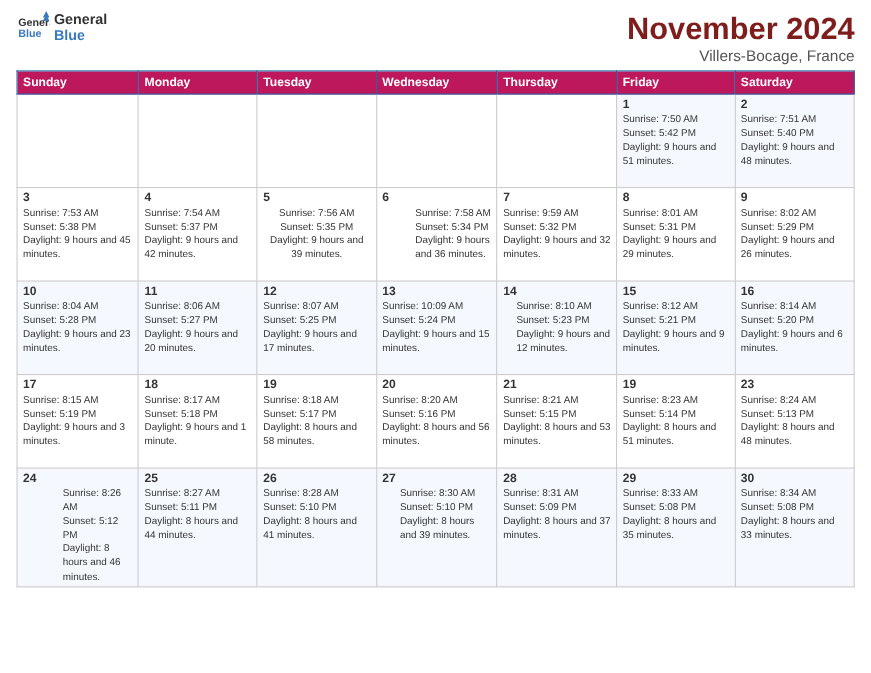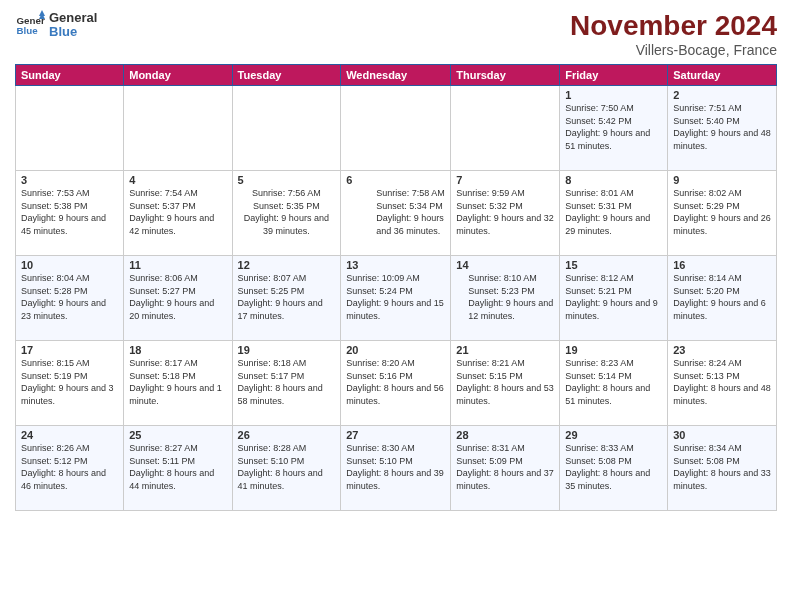--- a/index.html
+++ b/index.html
@@ -282,39 +282,39 @@
           <td>
             <span class="day-num">23</span>
             <div class="day-info" style="white-space: pre-line;">Sunrise: 8:24 AM
 Sunset: 5:13 PM
 Daylight: 8 hours and 48 minutes.</div>
           </td>
         </tr>
         <tr>
           <td>
             <span class="day-num">24</span>
-            <div class="day-info" style="white-space: pre-line;">Sunrise: 8:26 AM
+            <div class="day-info" style="white-space: pre-line; margin-left: 36px;">Sunrise: 8:26 AM
 Sunset: 5:12 PM
 Daylight: 8 hours and 46 minutes.</div>
           </td>
           <td>
             <span class="day-num">25</span>
             <div class="day-info" style="white-space: pre-line;">Sunrise: 8:27 AM
 Sunset: 5:11 PM
 Daylight: 8 hours and 44 minutes.</div>
           </td>
           <td>
             <span class="day-num">26</span>
             <div class="day-info" style="white-space: pre-line;">Sunrise: 8:28 AM
 Sunset: 5:10 PM
 Daylight: 8 hours and 41 minutes.</div>
           </td>
           <td>
             <span class="day-num">27</span>
-            <div class="day-info" style="white-space: pre-line;">Sunrise: 8:30 AM
+            <div class="day-info" style="white-space: pre-line; margin-left: 16px;">Sunrise: 8:30 AM
 Sunset: 5:10 PM
 Daylight: 8 hours and 39 minutes.</div>
           </td>
           <td>
             <span class="day-num">28</span>
             <div class="day-info" style="white-space: pre-line;">Sunrise: 8:31 AM
 Sunset: 5:09 PM
 Daylight: 8 hours and 37 minutes.</div>
           </td>
           <td>

